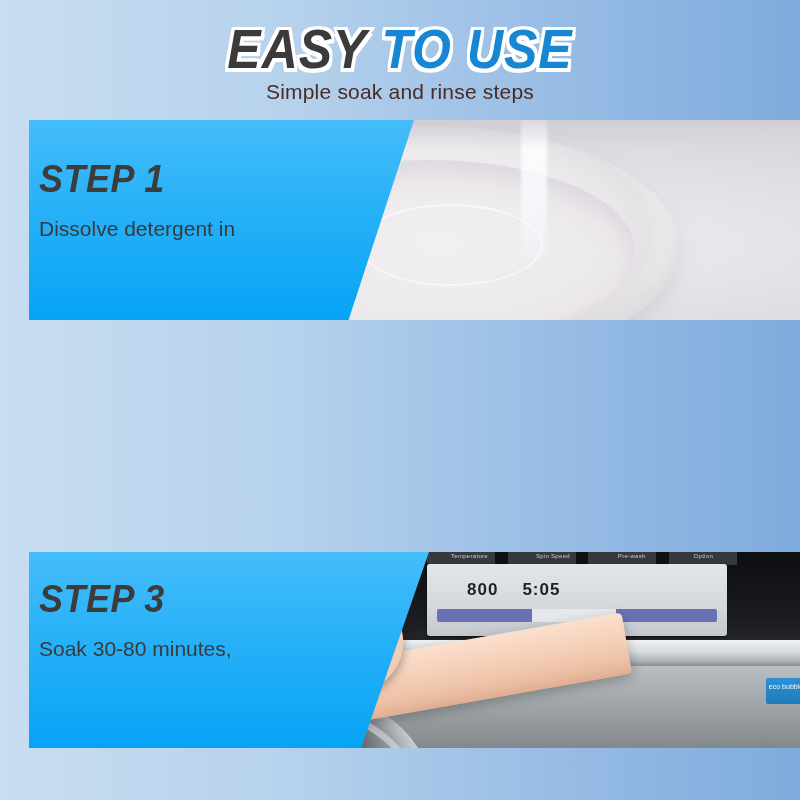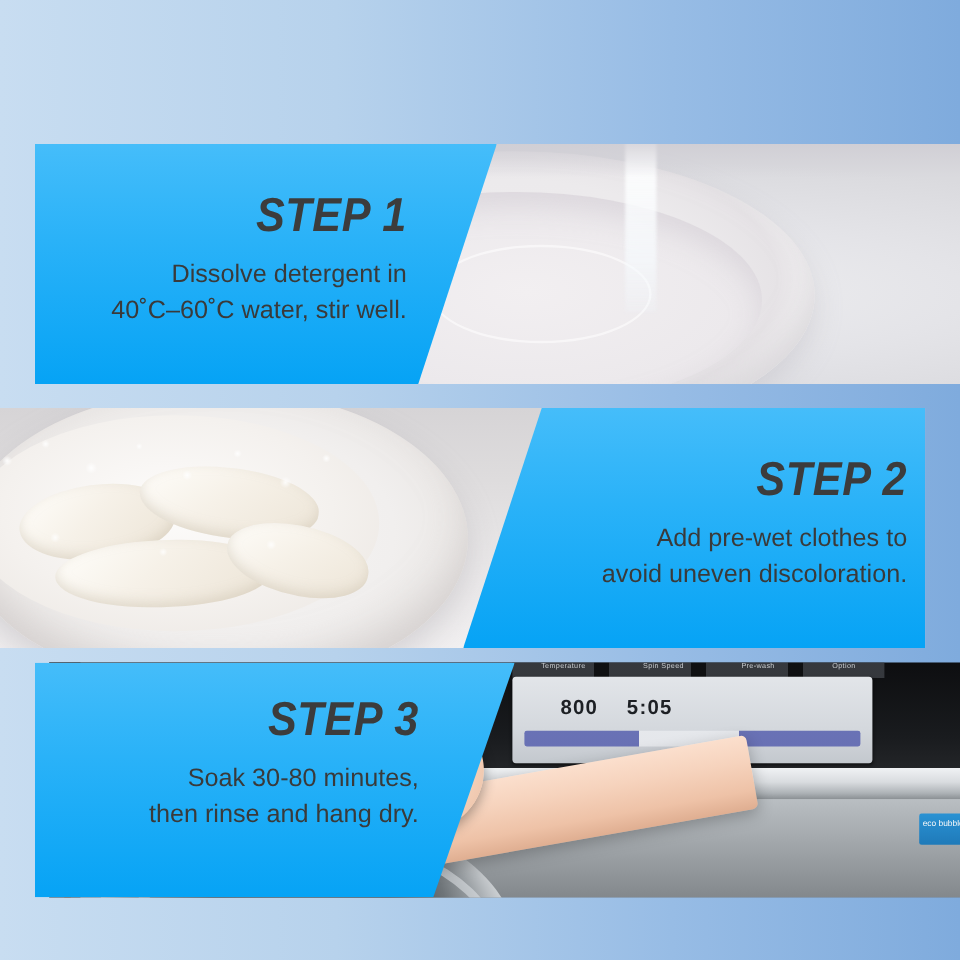--- a/index.html
+++ b/index.html
@@ -78,21 +78,21 @@
   .panel {
     position: absolute;
     top: 0;
     height: 100%;
     background: linear-gradient(to bottom, #45bdfa 0%, #2ab2f8 40%, #06a3f5 100%);
   }
   .panel-text {
     position: absolute;
     left: 0;
     width: 100%;
-    text-align: right;
+    text-align: left;
     color: #3a3a3a;
   }
   .step-label {
     font-size: 36px;
     font-weight: bold;
     font-style: italic;
     letter-spacing: 0.5px;
     color: #3c3c3c;
     transform: scaleY(1.1);
     transform-origin: center top;
@@ -422,56 +422,42 @@
     left: 0; top: 0; width: 26px; height: 196px;
     background: linear-gradient(to right, #2b2d31, #1a1c1f);
     opacity: 0.9;
   }
 </style>
 </head>
 <body>
 
 <div id="infographic">
 
+  <div class="header">
+    <div class="title">
+      <span class="t-dark">EASY </span><span class="t-blue">TO USE</span>
+    </div>
+    <div class="subtitle">Simple soak and rinse steps</div>
+  </div>
 
   <div class="band" id="band1">
     <div class="band-photo photo-basin1">
       <div class="basin1-rim"></div>
       <div class="basin1-inner"></div>
       <div class="basin1-ripple"></div>
       <div class="basin1-stream"></div>
       <div class="basin1-shadowtop"></div>
     </div>
     <div class="panel"></div>
     <div class="panel-text">
       <div class="step-label">STEP 1</div>
       <div class="step-desc">Dissolve detergent in</div>
-      <div class="step-desc">40˚C–60˚C water, stir well.</div>
     </div>
   </div>
 
-  <div class="band" id="band2">
-    <div class="band-photo photo-basin2">
-      <div class="basin2-bowl">
-        <div class="basin2-water">
-          <div class="basin2-cloth c1"></div>
-          <div class="basin2-cloth c2"></div>
-          <div class="basin2-cloth c3"></div>
-          <div class="basin2-cloth c4"></div>
-        </div>
-        <div class="basin2-suds"></div>
-      </div>
-    </div>
-    <div class="panel"></div>
-    <div class="panel-text">
-      <div class="step-label">STEP 2</div>
-      <div class="step-desc">Add pre-wet clothes to</div>
-      <div class="step-desc">avoid uneven discoloration.</div>
-    </div>
-  </div>
 
   <div class="band" id="band3">
     <div class="band-photo photo-washer">
       <div class="wm-blackpanel"></div>
       <div class="wm-sidepanel"></div>
       <div class="wm-labels"></div>
       <div class="wm-labels2"></div>
       <div class="wm-dialring"></div>
       <div class="wm-dial"></div>
 
@@ -513,17 +499,16 @@
           <div class="wm-finger f2"></div>
           <div class="wm-finger f3"></div>
           <div class="wm-finger f4"></div>
         </div>
       </div>
     </div>
     <div class="panel"></div>
     <div class="panel-text">
       <div class="step-label">STEP 3</div>
       <div class="step-desc">Soak 30-80 minutes,</div>
-      <div class="step-desc">then rinse and hang dry.</div>
     </div>
   </div>
 
 </div>
 
 </body></html>

